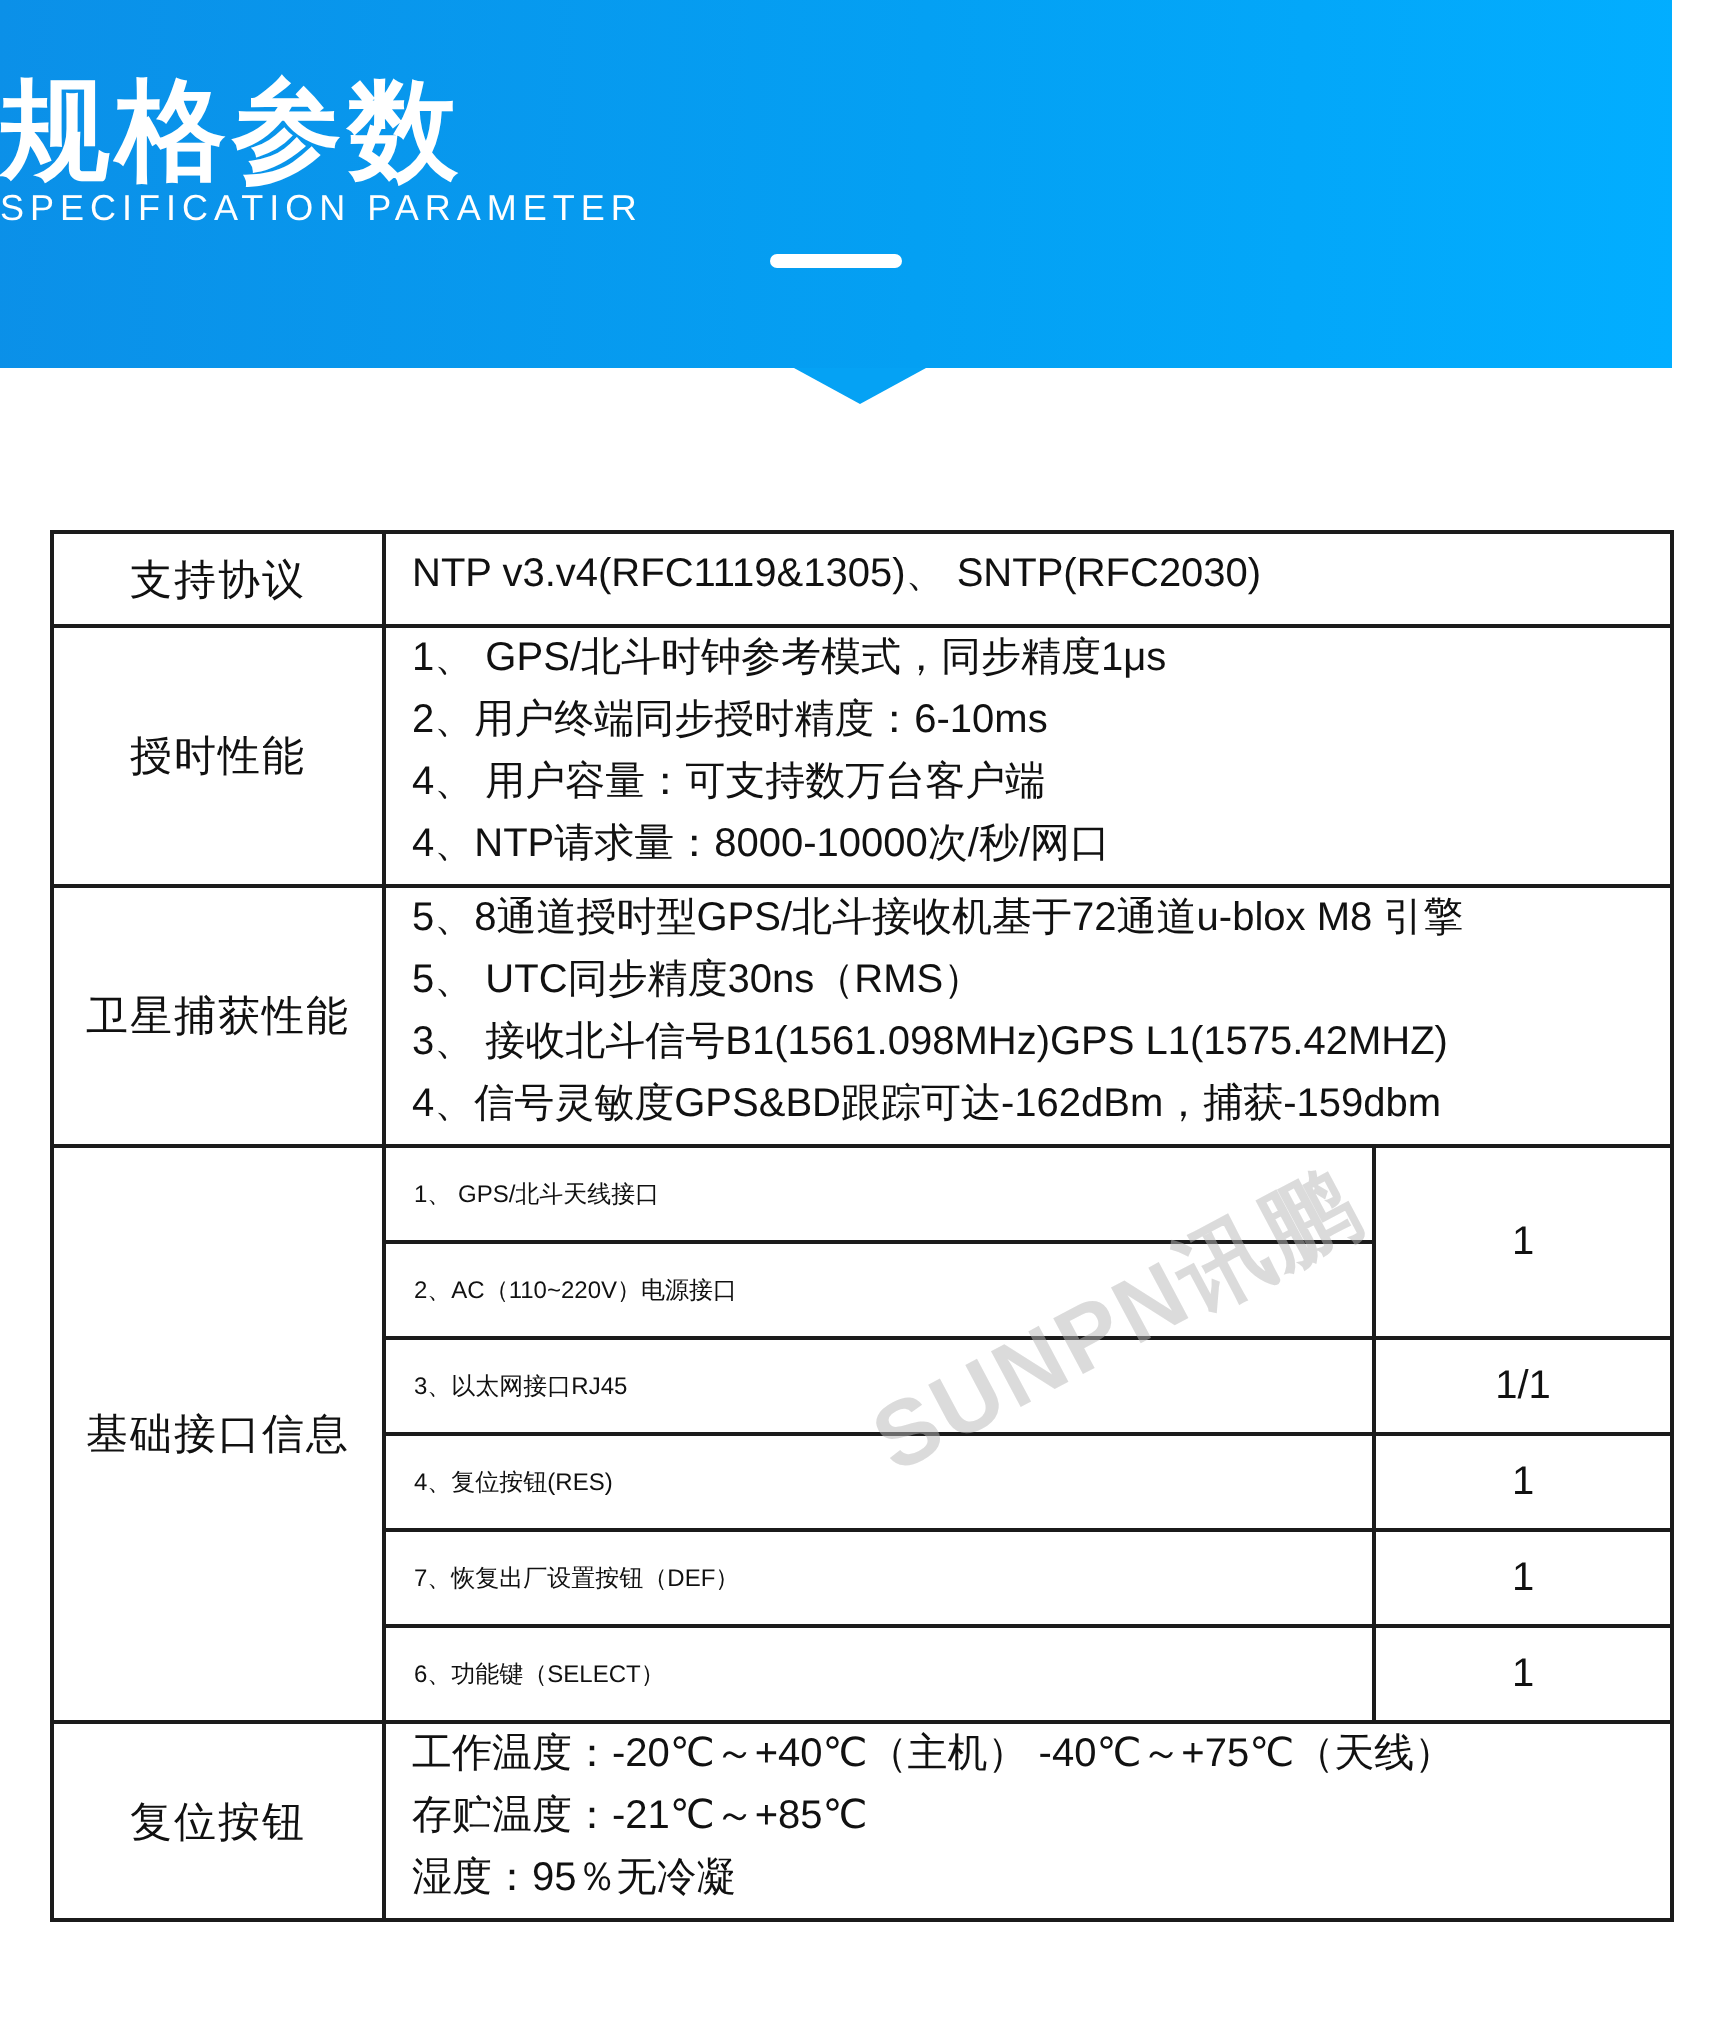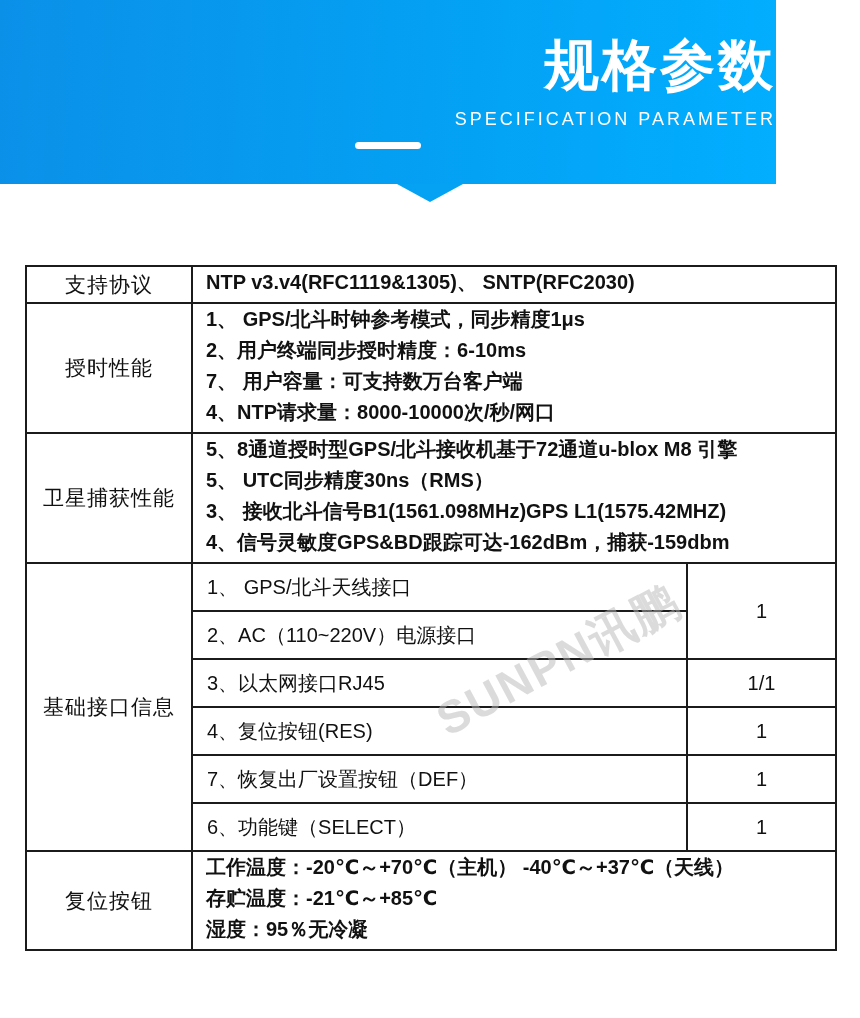--- a/index.html
+++ b/index.html
@@ -2,30 +2,30 @@
 <html><head>
 <meta charset="utf-8">
 <style>
   html, body { margin:0; padding:0; }
   body {
     width:860px; height:1018px; position:relative; overflow:hidden;
     background:#ffffff;
     font-family:"Liberation Sans","DejaVu Sans",sans-serif;
   }
   .header {
-    position:absolute; left:0; top:0; width:776px; height:184px;
+    position:absolute; left:0; top:0; width:836px; height:184px;
     background:linear-gradient(92deg,#0b90e8 0%,#04a0f3 55%,#02aeff 100%);
-    text-align:right;
+    text-align:left;
   }
   .title {
     margin:0; padding-top:36px; font-size:55px; line-height:58px;
     font-weight:bold; color:#ffffff; letter-spacing:3px;
   }
   .subtitle {
-    margin-top:15px; font-size:18px; color:#ffffff; letter-spacing:3px;
+    font-size:18px; color:#ffffff; letter-spacing:3px;
     font-weight:normal;
   }
   .dash {
     width:66px; height:7px; background:#ffffff; border-radius:4px;
     margin:12px auto 0 auto;
   }
   .arrow {
     position:absolute; left:397px; top:184px; width:0; height:0;
     border-left:33px solid transparent; border-right:33px solid transparent;
     border-top:18px solid #05a2f4;
@@ -34,25 +34,25 @@
     position:absolute; left:25px; top:265px; width:810px;
     border-collapse:collapse; table-layout:fixed; z-index:1;
   }
   table.spec td {
     border:2px solid #1b1b1b; color:#111111; background:#ffffff;
   }
   td.lbl {
     width:166px; background:#dcdcdc; text-align:center;
     font-size:21px; letter-spacing:1px;
   }
-  td.cnt { padding:0 8px 4px 13px; font-size:20px;font-weight:bold; }
-  td.item { padding:0 8px 0 14px; font-size:20px; }
+  td.cnt { padding:0 8px 4px 13px; font-size:20px; }
+  td.item { padding:0 8px 0 14px; font-size:12px; }
   td.num { width:149px; text-align:center; font-size:20px; }
   .line { line-height:31px; white-space:nowrap; }
-  tr.h47  { height:37px;border-radius:14px; }
+  tr.h47  { height:47px;border-radius:14px; }
   tr.h128 { height:128px; }
   tr.h125 { height:125px; }
   tr.h48  { height:48px; }
   tr.h99  { height:99px; }
   .watermark {
     position:absolute; left:425px; top:630px; z-index:2;
     font-size:46px; font-weight:bold; color:#b9b9b9; opacity:0.5;
     letter-spacing:2px; transform:rotate(-28deg); transform-origin:center;
     pointer-events:none; white-space:nowrap;
   }
@@ -82,21 +82,21 @@
     <td class="cnt" colspan="2">
       <div class="line">NTP v3.v4(RFC1119&amp;1305)、 SNTP(RFC2030)</div>
     </td>
   </tr>
 
   <tr class="h128">
     <td class="lbl">授时性能</td>
     <td class="cnt" colspan="2">
       <div class="line">1、 GPS/北斗时钟参考模式，同步精度1μs</div>
       <div class="line">2、用户终端同步授时精度：6-10ms</div>
-      <div class="line">7、 用户容量：可支持数万台客户端</div>
+      <div class="line">4、 用户容量：可支持数万台客户端</div>
       <div class="line">4、NTP请求量：8000-10000次/秒/网口</div>
     </td>
   </tr>
 
   <tr class="h125">
     <td class="lbl">卫星捕获性能</td>
     <td class="cnt" colspan="2">
       <div class="line">5、8通道授时型GPS/北斗接收机基于72通道u-blox M8 引擎</div>
       <div class="line">5、 UTC同步精度30ns（RMS）</div>
       <div class="line">3、 接收北斗信号B1(1561.098MHz)GPS L1(1575.42MHZ)</div>
@@ -125,19 +125,19 @@
     <td class="num">1</td>
   </tr>
   <tr class="h48">
     <td class="item">6、功能键（SELECT）</td>
     <td class="num">1</td>
   </tr>
 
   <tr class="h99">
     <td class="lbl">复位按钮</td>
     <td class="cnt" colspan="2">
-      <div class="line">工作温度：-20℃～+70℃（主机） -40℃～+37℃（天线）</div>
+      <div class="line">工作温度：-20℃～+40℃（主机） -40℃～+75℃（天线）</div>
       <div class="line">存贮温度：-21℃～+85℃</div>
       <div class="line">湿度：95％无冷凝</div>
     </td>
   </tr>
 </tbody>
   </table>
 
 </body></html>

